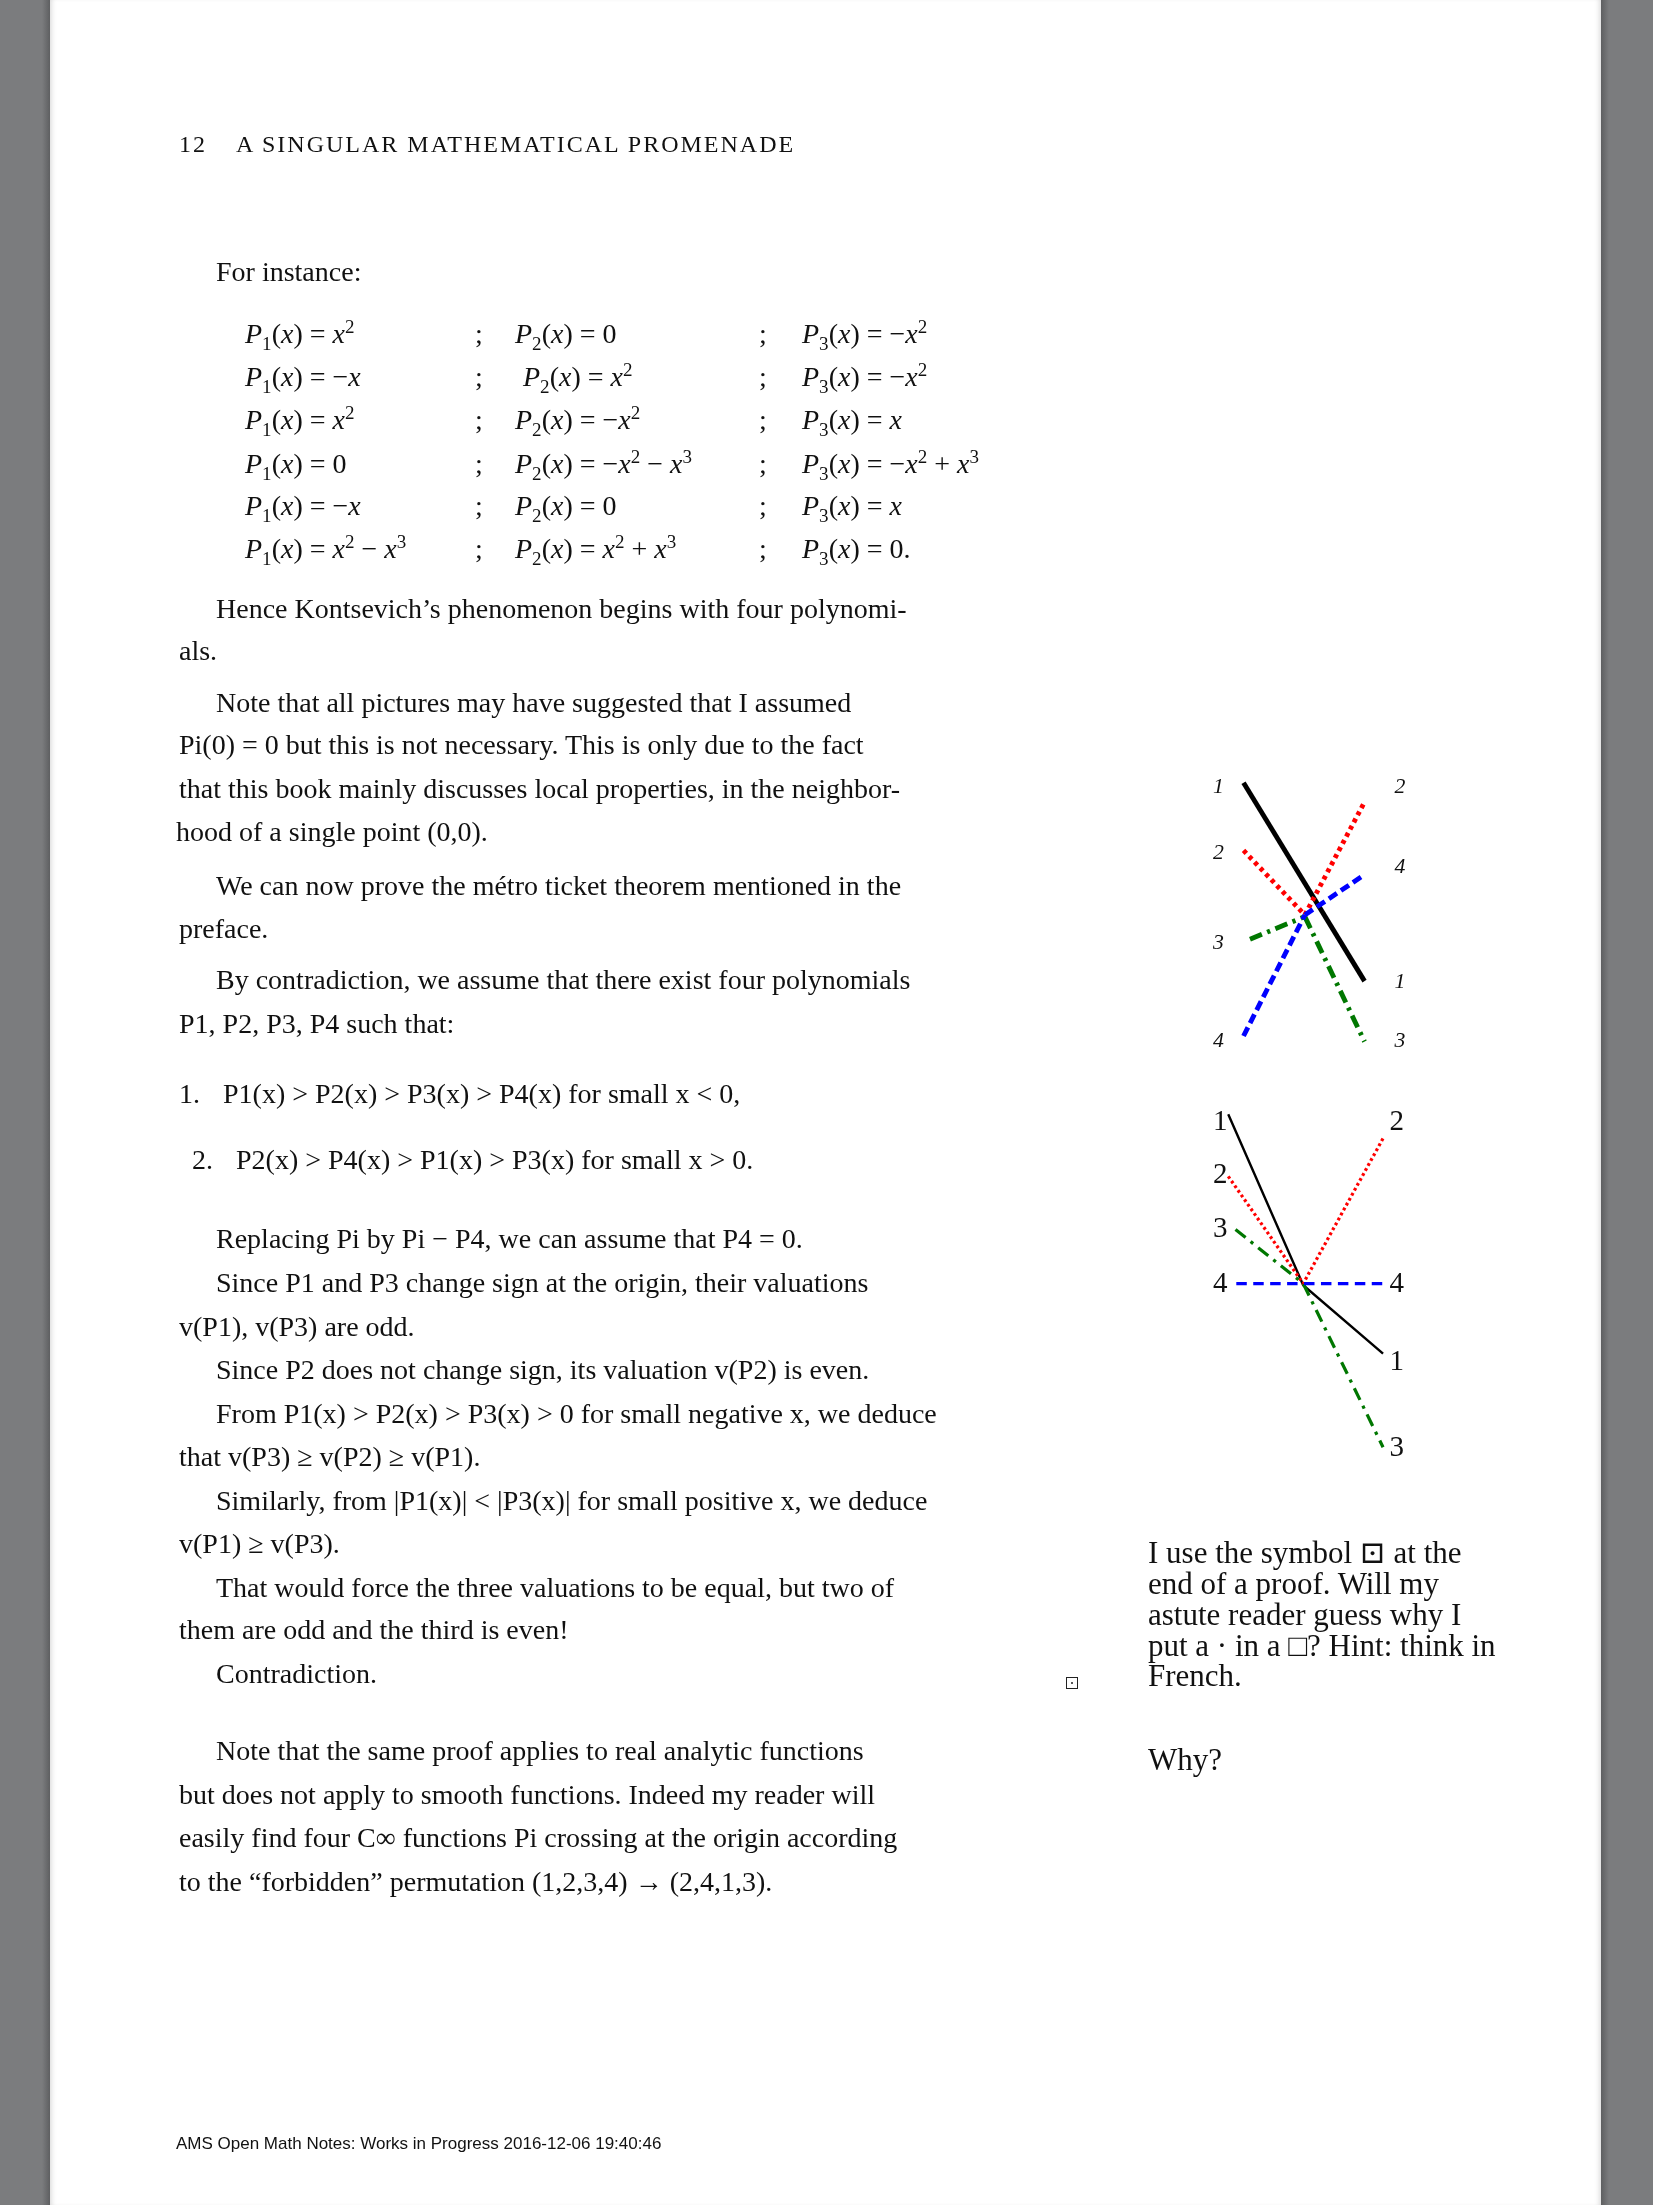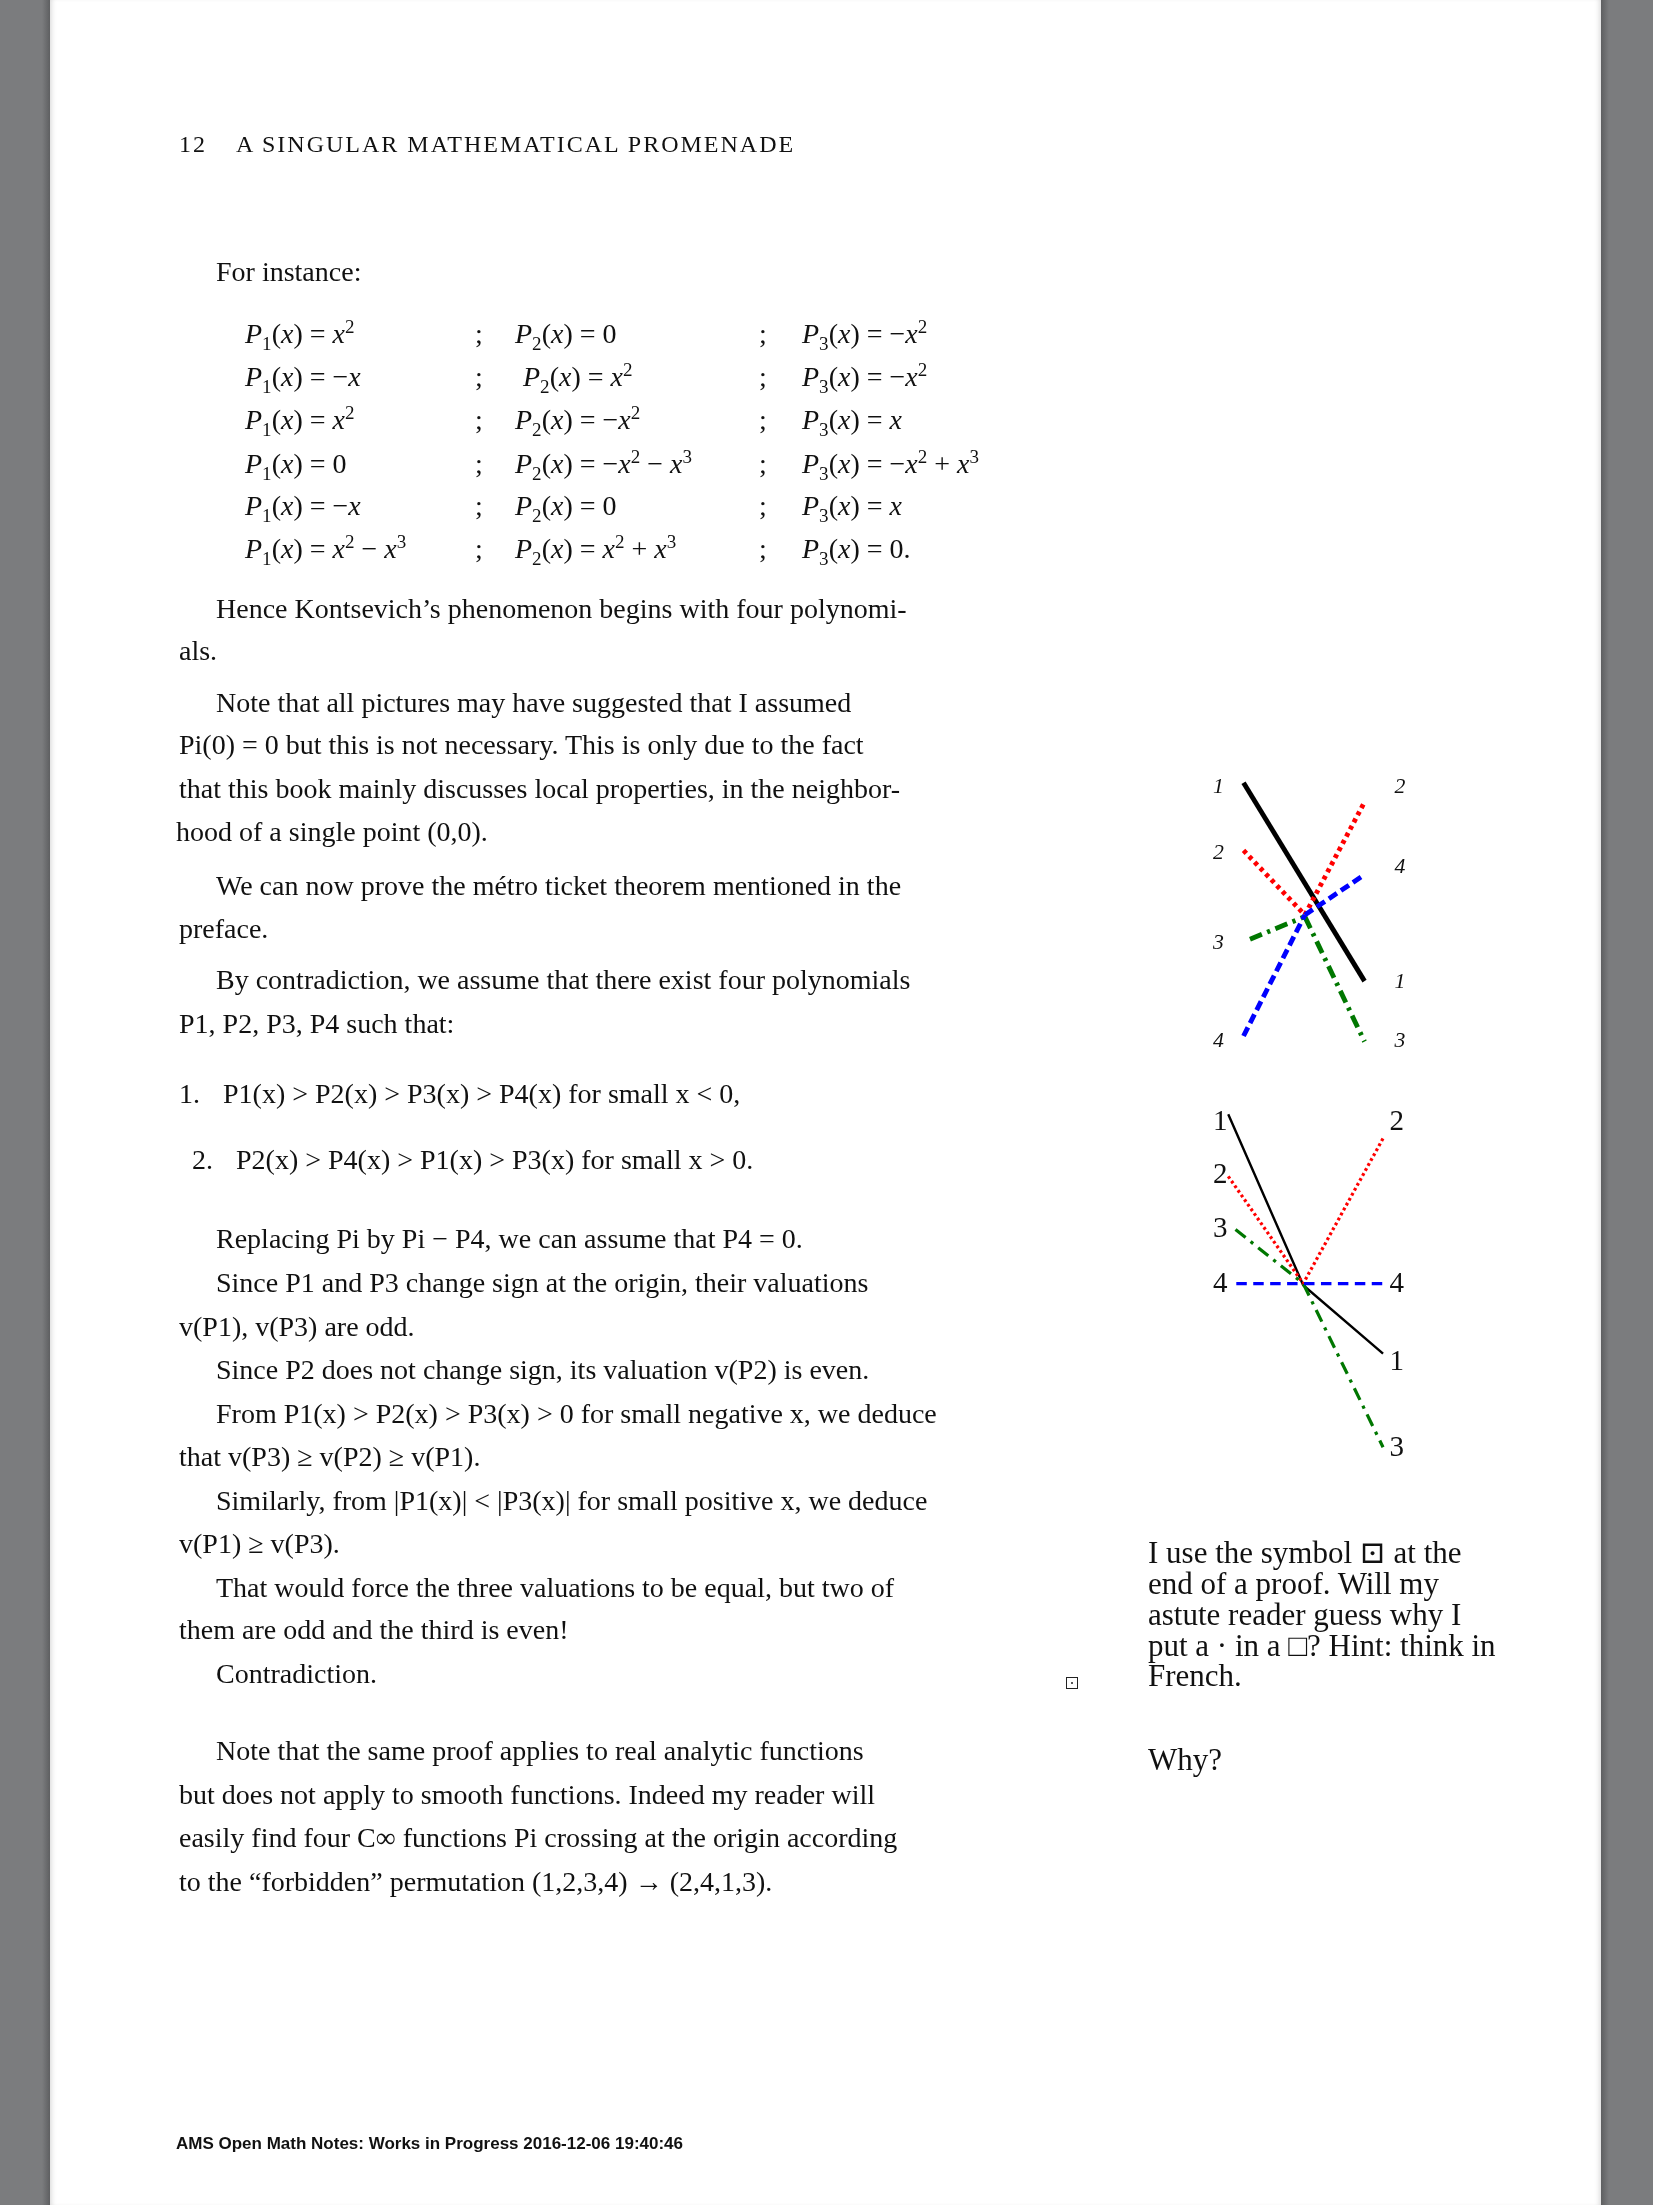--- a/index.html
+++ b/index.html
@@ -7,21 +7,21 @@
   .page { position:absolute; left:50px; top:0; width:1551px; height:2205px; background:#ffffff;
           box-shadow: inset 4.8px 0 4.8px -3.2px rgba(0,0,0,0.15), inset -4.8px 0 4.8px -3.2px rgba(0,0,0,0.15); }
   .shadow-l { position:absolute; left:42px; top:0; width:8px; height:2205px; background:linear-gradient(to right, #7b7c7e, #5e5f61); }
   .shadow-r { position:absolute; left:1601px; top:0; width:8px; height:2205px; background:linear-gradient(to left, #7b7c7e, #5e5f61); }
   .line { position:absolute; white-space:nowrap; font-family:"Liberation Serif","DejaVu Serif",serif; color:#111; font-size:28px; line-height:1; }
   .header { font-size:24px; letter-spacing:2px; }
   .header .num { margin-right:29px; }
   .m { font-style:italic; }
   sub, sup { font-size:0.68em; line-height:0; font-style:normal; }
   .side { font-size:31px; }
-  .footer { font-family:"Liberation Sans","DejaVu Sans",sans-serif; font-size:17px; color:#111;font-weight:bold; }
+  .footer { font-family:"Liberation Sans","DejaVu Sans",sans-serif; font-size:17px; color:#111; }
   .qed { position:absolute; width:12px; height:12px; border:1.3px solid #222; box-sizing:border-box; }
   .qed::after { content:""; position:absolute; left:3.6px; top:3.6px; width:2.4px; height:2.4px; background:#222; border-radius:50%; }
   svg text { font-family:"Liberation Serif","DejaVu Serif",serif; }
 </style>
 </head>
 <body>
 
 <div class="shadow-l"></div>
 <div class="page"></div>
 <div class="shadow-r"></div>

